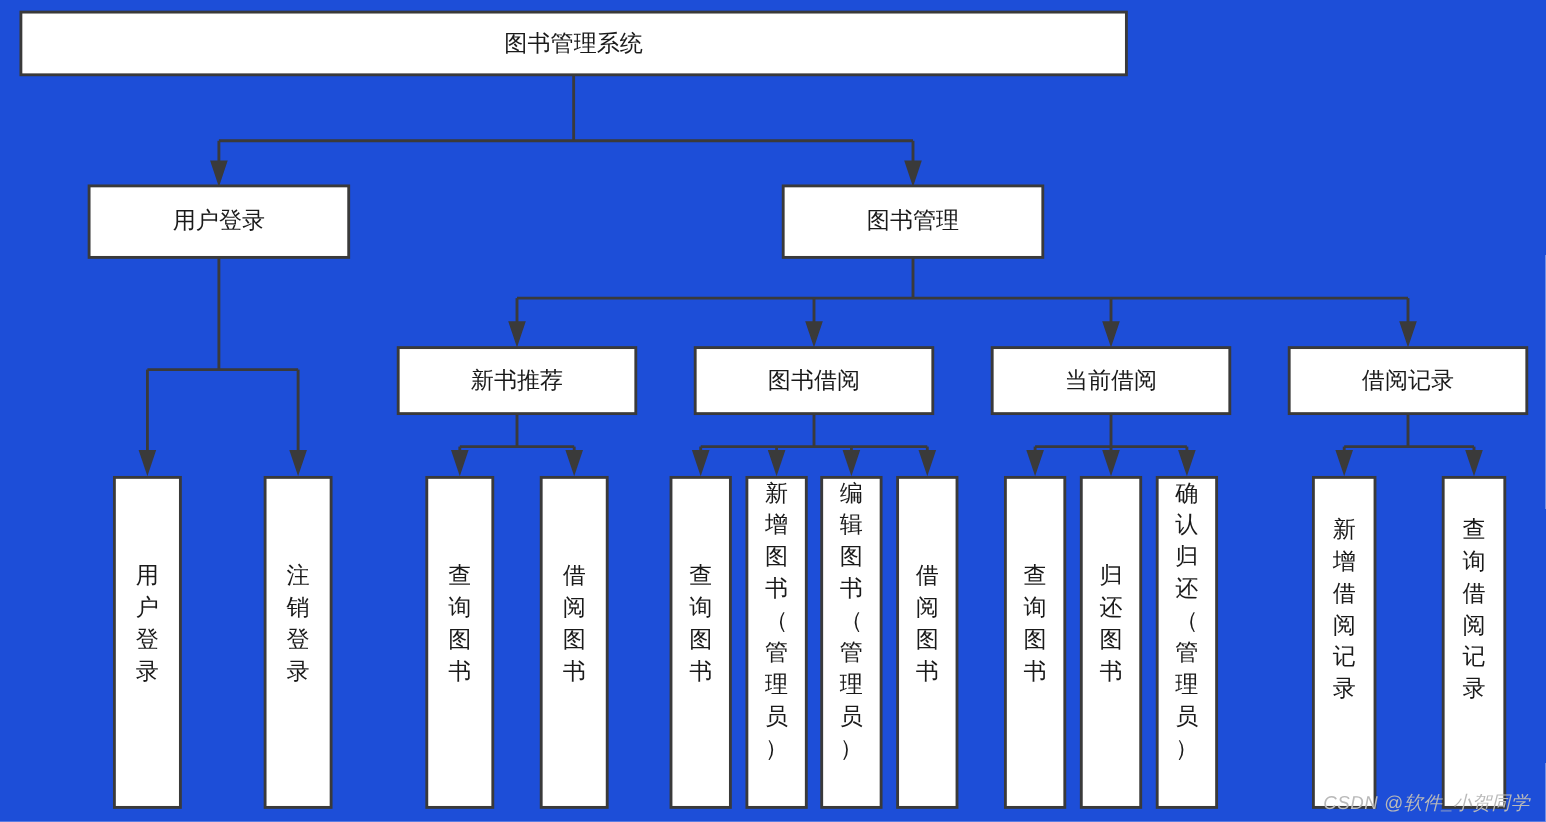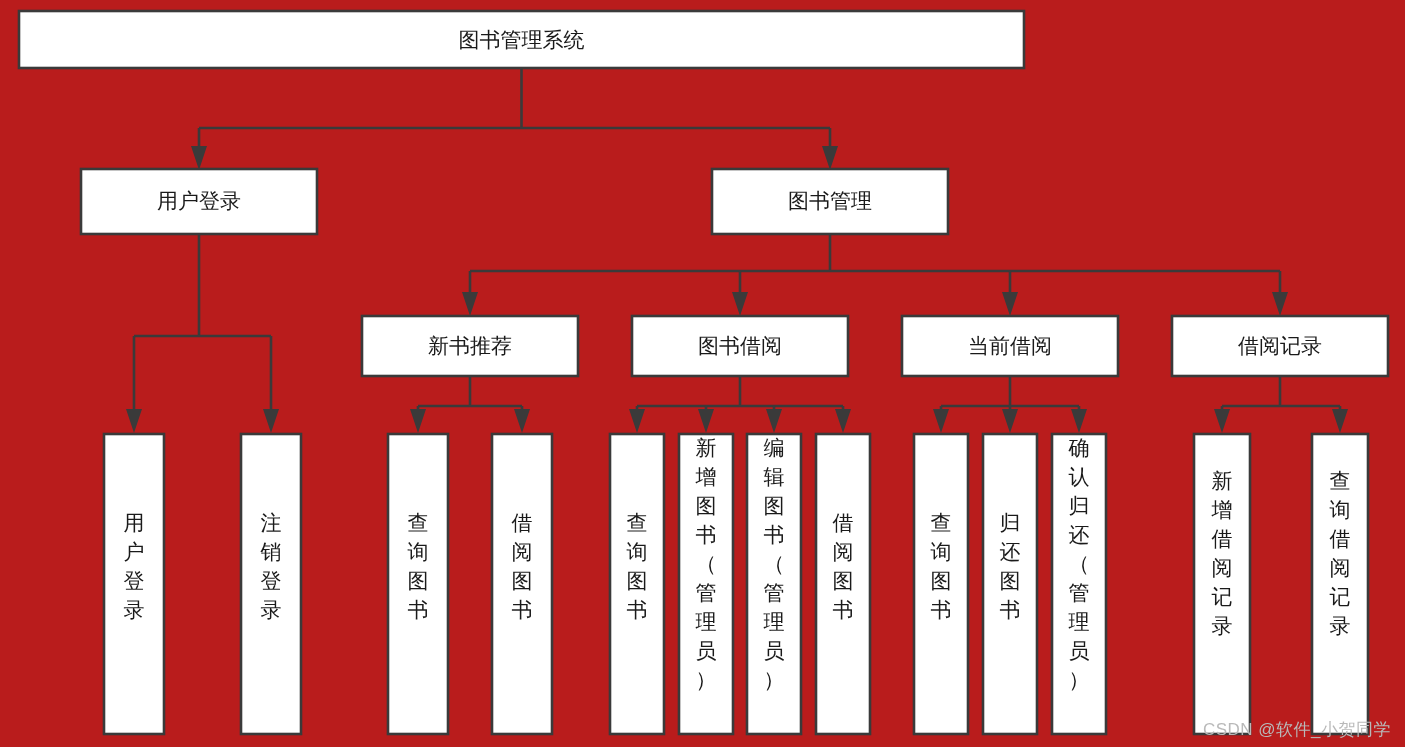--- a/index.html
+++ b/index.html
@@ -10,21 +10,21 @@
   body {
     width: 1405px;
     height: 747px;
     font-family: "Liberation Sans", "DejaVu Sans", sans-serif;
     overflow: hidden;
   }
   #diagram-root {
     position: relative;
     width: 1405px;
     height: 747px;
-    background: #b91c1c;
+    background: #1d4ed8;
   }
   svg.diagram-svg {
     position: absolute;
     top: 0;
     left: 0;
     width: 1405px;
     height: 747px;
   }
   .node-box {
     fill: #ffffff;
@@ -57,20 +57,21 @@
   .watermark-text {
     position: absolute;
     right: 14px;
     bottom: 6px;
     font-family: "Liberation Sans", "DejaVu Sans", sans-serif;
     font-size: 17px;
     color: #b9b9b9;
     white-space: nowrap;
     letter-spacing: 0.5px;
     user-select: none;
+    font-style: italic;
   }
 </style>
 </head>
 <body>
 
 <div id="diagram-root">
 
   <svg class="diagram-svg" viewBox="0 0 1405 747" xmlns="http://www.w3.org/2000/svg">
 
     <g>

